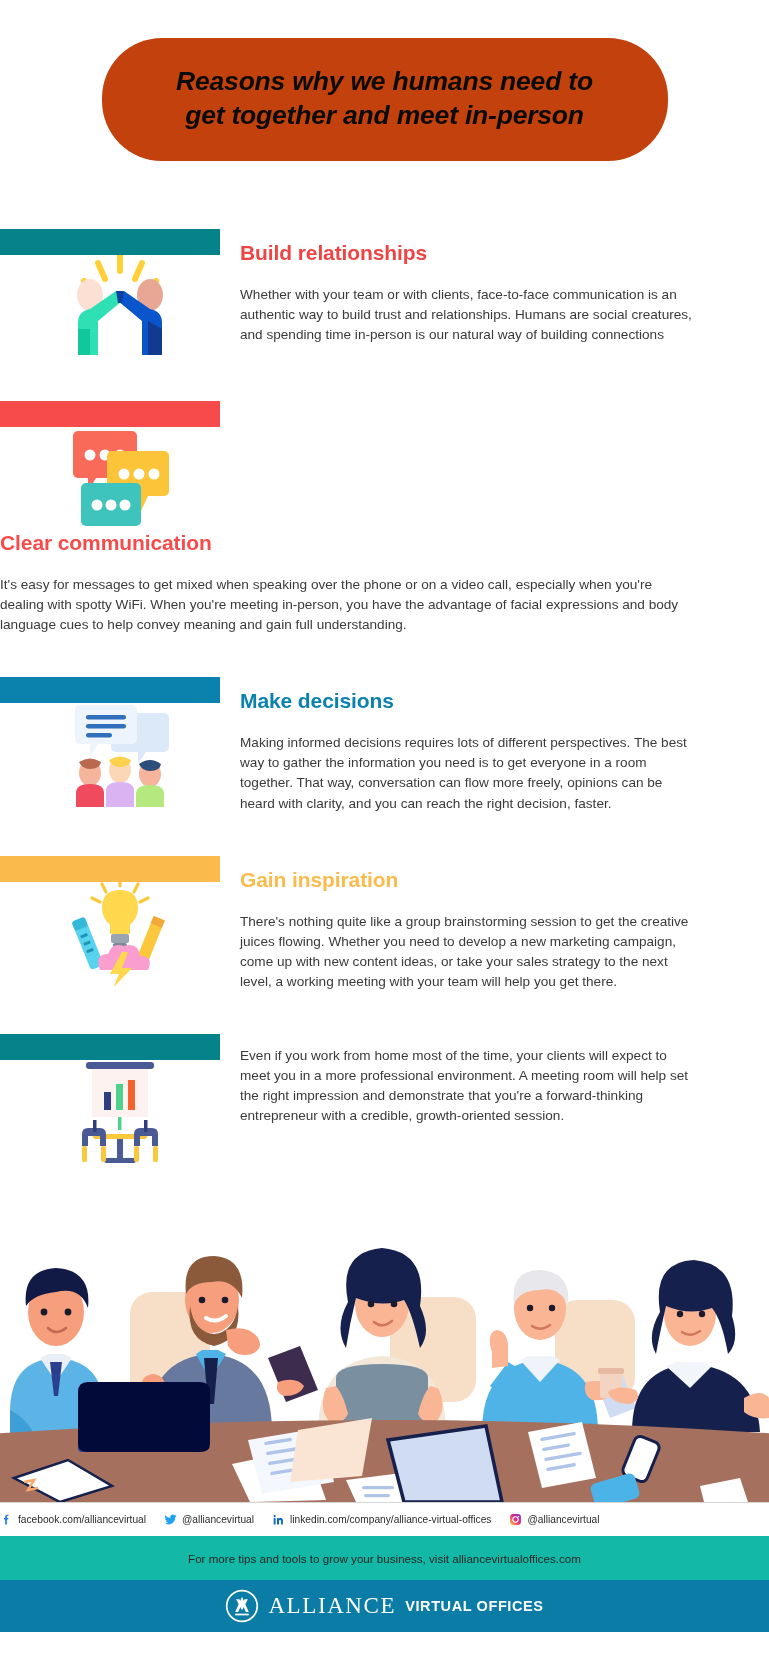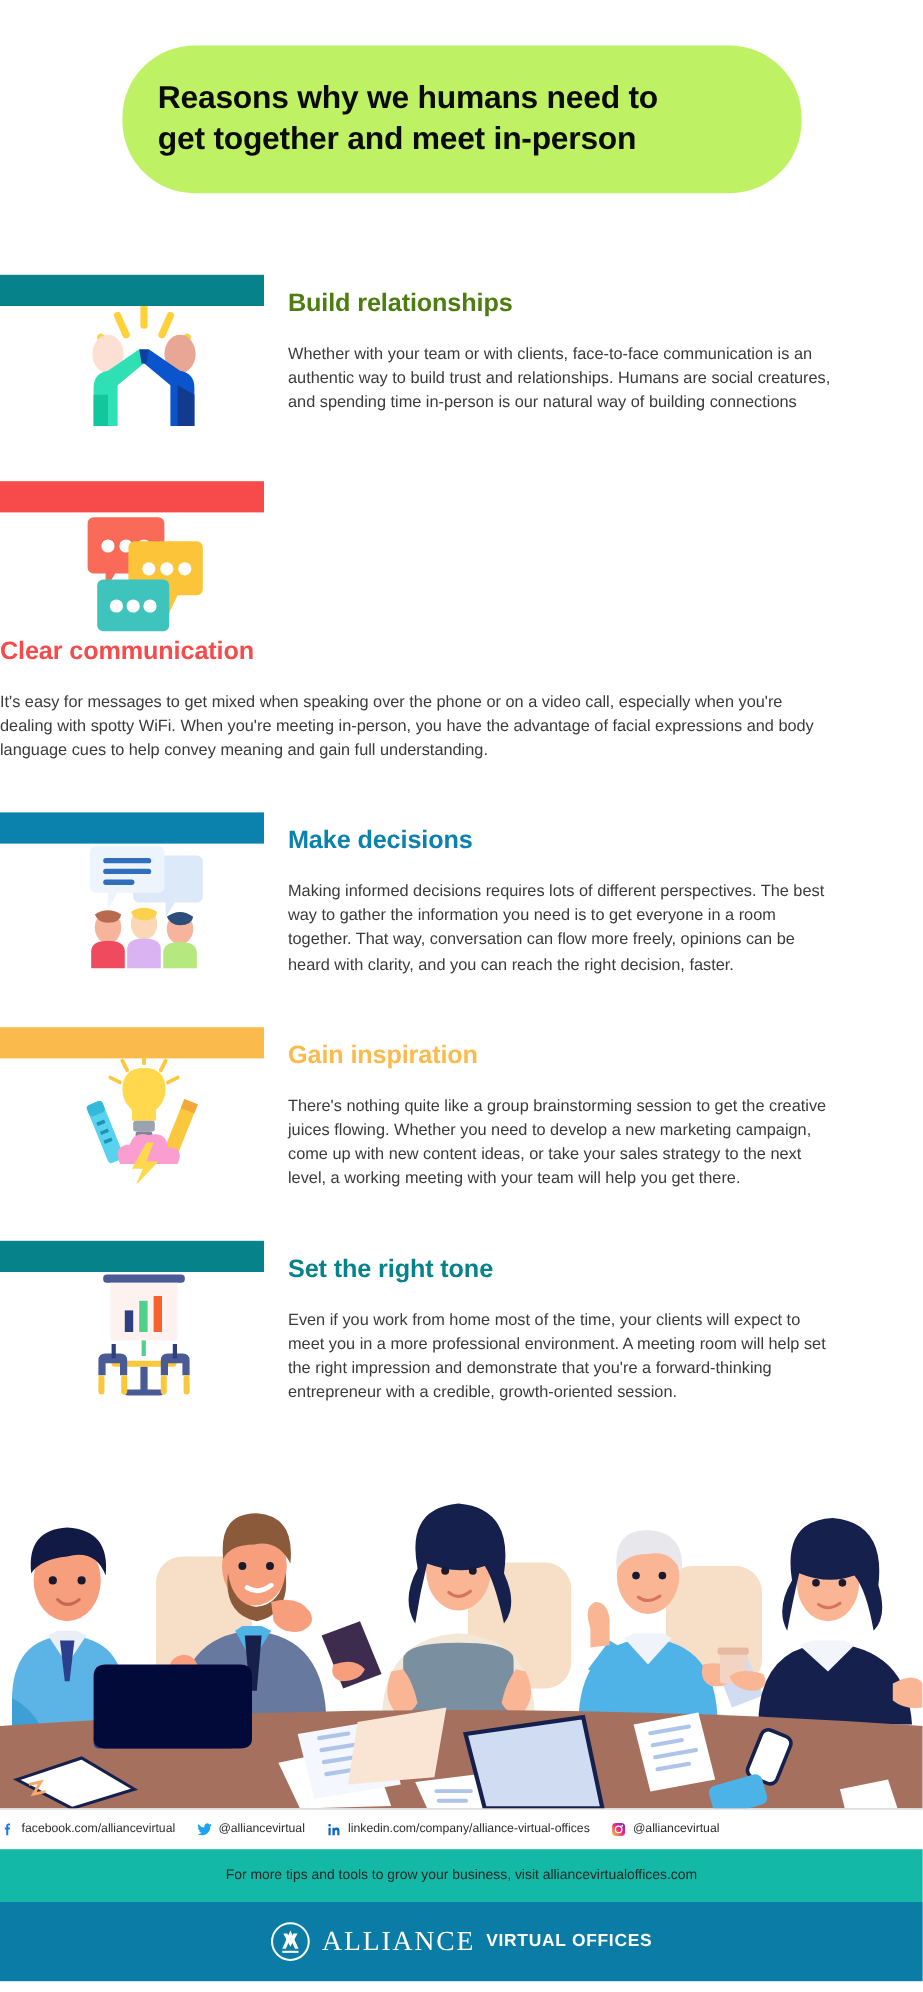--- a/index.html
+++ b/index.html
@@ -7,25 +7,26 @@
   body {
     font-family:"Liberation Sans", sans-serif;
     background:#ffffff;
     width:769px; height:1660px;
     position:relative; overflow:hidden;
   }
 
   
   .title-wrap { padding:38px 0 0 0; display:flex; justify-content:center; }
   .title-pill {
-    background:#bef264;
+    background:#c2410c;
     border-radius:60px;
     width:566px;
     padding:26px 30px 28px 30px;
-    text-align:left;
+    text-align:center;
+    font-style:italic;
   }
   .title-pill h1 {
     font-size:26.5px;
     line-height:1.30;
     font-weight:bold;
     color:#0b0b0b;
     letter-spacing:-0.2px;
   }
 
   
@@ -76,21 +77,21 @@
   .social-ico { width:13px; height:13px; display:block; }
 
   .tagline-bar {
     background:#14b8a6;
     height:44px;
     display:flex; align-items:center; justify-content:center;
     font-size:11.6px; color:#262626;
   }
   .logo-bar {
     background:#0a7ca5;
-    height:66px;
+    height:52px;
     display:flex; align-items:center; justify-content:center;
     gap:9px;
   }
   .logo-mark { width:34px; height:34px; }
   .logo-alliance {
     font-family:"Liberation Serif", serif;
     font-size:23px; color:#ffffff; letter-spacing:1.6px;
   }
   .logo-vo {
     font-size:14.5px; font-weight:bold; color:#ffffff; letter-spacing:0.6px;
@@ -123,21 +124,21 @@
         <ellipse cx="30" cy="46" rx="13" ry="16" fill="#fbe0d3"></ellipse>
         <ellipse cx="90" cy="46" rx="13" ry="16" fill="#e8a694"></ellipse>
         <path d="M18 106 L18 74 Q18 62 30 60 L56 42 L62 52 L38 72 L38 106 Z" fill="#2ee0b4"></path>
         <path d="M18 106 L18 80 L30 80 L30 106 Z" fill="#13c79c"></path>
         <path d="M102 106 L102 74 Q102 62 90 60 L64 42 L58 52 L82 72 L82 106 Z" fill="#0b55cc"></path>
         <path d="M88 106 L88 72 L102 80 L102 106 Z" fill="#123a8f"></path>
         <path d="M56 42 L64 42 L62 54 L58 54 Z" fill="#0d3f9e"></path>
       </svg>
     </div>
     <div class="text-col">
-      <div class="sec-head" style="color:#4d7c0f;">Build relationships</div>
+      <div class="sec-head" style="color:#ef4444;">Build relationships</div>
       <div class="sec-body">Whether with your team or with clients, face-to-face communication is an authentic way to build trust and relationships. Humans are social creatures, and spending time in-person is our natural way of building connections</div>
     </div>
   </div>
 </div>
 
 <div class="section" style="margin-top:42px;">
   <div class="bar" style="background:#f74a4a; top:0;"></div>
   <div class="sec-inner" style="padding-top:12px;flex-direction:column;">
     <div class="icon-col">
       <svg width="120" height="110" viewBox="0 0 120 110">
@@ -250,21 +251,20 @@
         <rect x="22" y="92" width="5" height="16" rx="2" fill="#fbc83d"></rect>
         <rect x="41" y="92" width="5" height="16" rx="2" fill="#fbc83d"></rect>
         <path d="M74 80 Q74 74 80 74 L92 74 Q98 74 98 80 L98 92 L92 92 L92 82 L80 82 L80 92 L74 92 Z" fill="#4a5a94"></path>
         <rect x="74" y="92" width="5" height="16" rx="2" fill="#fbc83d"></rect>
         <rect x="93" y="92" width="5" height="16" rx="2" fill="#fbc83d"></rect>
         <rect x="33" y="66" width="3.5" height="12" fill="#2d3f7e"></rect>
         <rect x="84" y="66" width="3.5" height="12" fill="#2d3f7e"></rect>
       </svg>
     </div>
     <div class="text-col">
-      <div class="sec-head" style="color:#06838a;">Set the right tone</div>
       <div class="sec-body">Even if you work from home most of the time, your clients will expect to meet you in a more professional environment. A meeting room will help set the right impression and demonstrate that you're a forward-thinking entrepreneur with a credible, growth-oriented session.</div>
     </div>
   </div>
 </div>
 
 <div class="hero" style="margin-top:16px;">
   <svg width="769" height="320" viewBox="0 0 769 320">
     <rect width="769" height="320" fill="#ffffff"></rect>
 
     <rect x="130" y="110" width="80" height="110" rx="22" fill="#f6dfc6"></rect>

